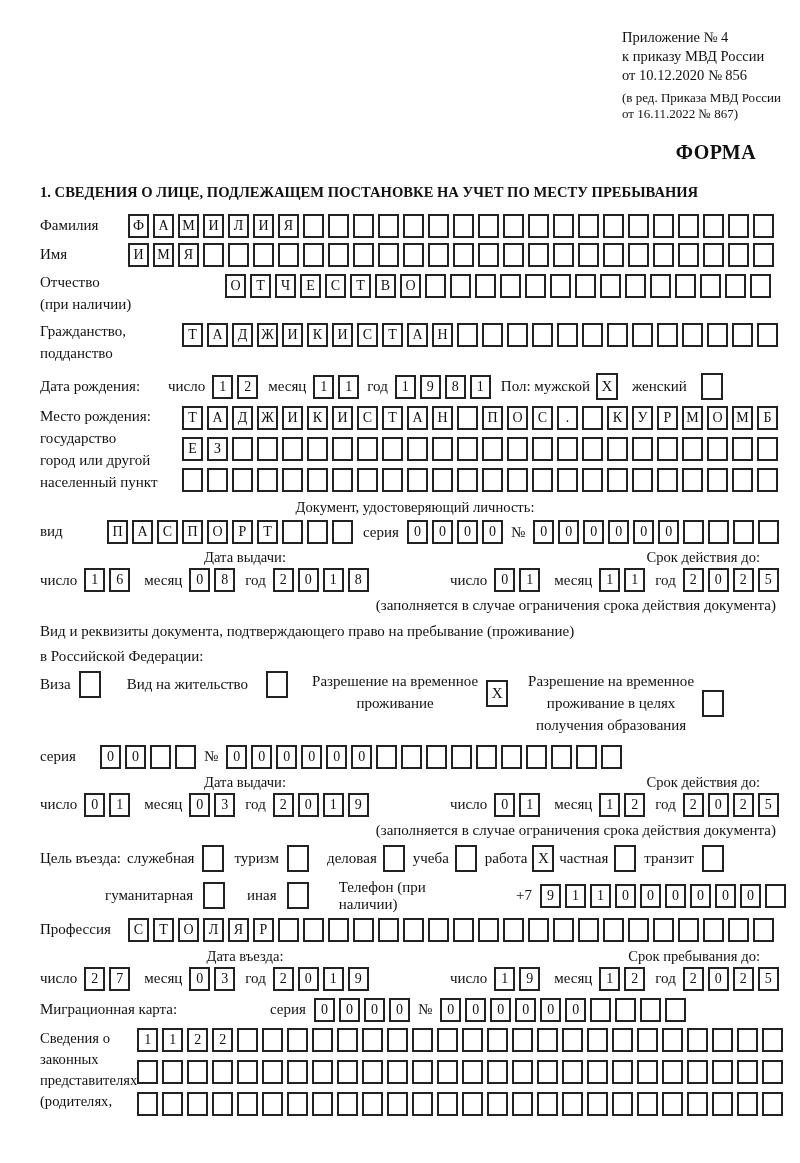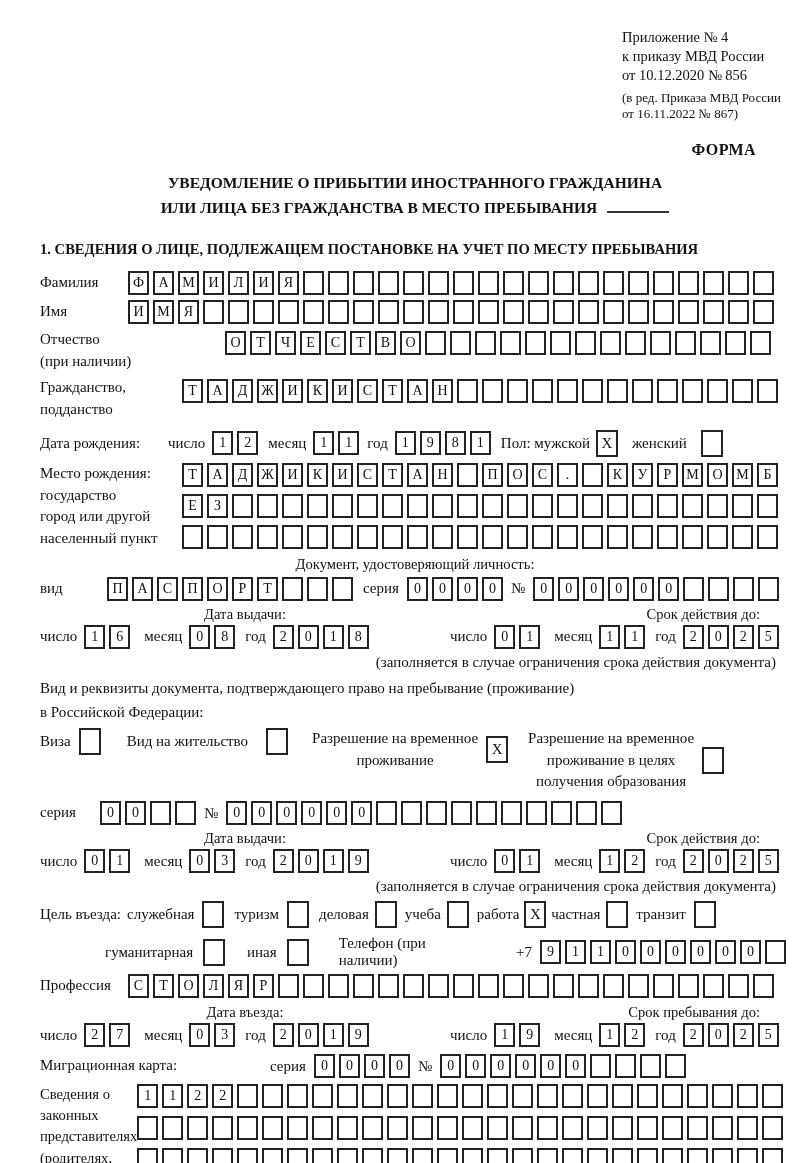--- a/index.html
+++ b/index.html
@@ -1,21 +1,21 @@
 <!DOCTYPE html>
 <html><head>
 <meta charset="utf-8">
 <style>
   html,body{margin:0;padding:0;background:#fff;}
   body{width:800px;height:1163px;font-family:"Liberation Serif","DejaVu Serif",serif;color:#111;}
   .page{box-sizing:border-box;width:800px;height:1163px;padding:28px 10px 0 40px;overflow:hidden;}
   
   .hdr{margin-left:582px;font-size:14.5px;line-height:1.3;}
   .hdr-sub{margin-left:582px;font-size:13px;line-height:1.3;margin-top:5px;}
-  .forma{text-align:right;padding-right:34px;font-weight:bold;font-size:16px;margin-top:18px;letter-spacing:.4px;}
+  .forma{text-align:right;padding-right:34px;font-weight:bold;font-size:20px;margin-top:18px;letter-spacing:.4px;}
   .title{text-align:center;font-weight:bold;font-size:15.5px;line-height:1.6;margin-top:12px;}
   .blank-line{display:inline-block;width:62px;height:13px;border-bottom:2px solid #333;margin-left:10px;}
   .sec{font-weight:bold;font-size:14.6px;margin-top:20px;margin-bottom:13px;}
   
   .frow{display:flex;align-items:flex-start;margin-bottom:5px;font-size:15px;}
   .frow.vcenter{align-items:center;}
   .flabel{flex:0 0 auto;line-height:1.45;}
   .cells{white-space:nowrap;display:inline-block;}
   .cell{display:inline-block;box-sizing:border-box;width:21px;height:24px;border:2px solid #222;margin-right:4px;
         text-align:center;font-size:14px;line-height:20px;vertical-align:middle;background:#fff;}
@@ -44,24 +44,20 @@
     <div>Приложение № 4</div>
     <div>к приказу МВД России</div>
     <div>от 10.12.2020 № 856</div>
   </div>
   <div class="hdr-sub">
     <div>(в ред. Приказа МВД России</div>
     <div>от 16.11.2022 № 867)</div>
   </div>
   <div class="forma">ФОРМА</div>
 
-  <div class="title">
-    <div>УВЕДОМЛЕНИЕ О ПРИБЫТИИ ИНОСТРАННОГО ГРАЖДАНИНА</div>
-    <div><span>ИЛИ ЛИЦА БЕЗ ГРАЖДАНСТВА В МЕСТО ПРЕБЫВАНИЯ</span><span class="blank-line"></span></div>
-  </div>
 
   <div class="sec">1. СВЕДЕНИЯ О ЛИЦЕ, ПОДЛЕЖАЩЕМ ПОСТАНОВКЕ НА УЧЕТ ПО МЕСТУ ПРЕБЫВАНИЯ</div>
 
   <div class="frow vcenter">
     <span class="flabel" style="flex-basis:88px">Фамилия</span>
     <span class="cells"><span class="cell">Ф</span><span class="cell">А</span><span class="cell">М</span><span class="cell">И</span><span class="cell">Л</span><span class="cell">И</span><span class="cell">Я</span><span class="cell"></span><span class="cell"></span><span class="cell"></span><span class="cell"></span><span class="cell"></span><span class="cell"></span><span class="cell"></span><span class="cell"></span><span class="cell"></span><span class="cell"></span><span class="cell"></span><span class="cell"></span><span class="cell"></span><span class="cell"></span><span class="cell"></span><span class="cell"></span><span class="cell"></span><span class="cell"></span><span class="cell"></span></span>
   </div>
 
   <div class="frow vcenter">
     <span class="flabel" style="flex-basis:88px">Имя</span>
@@ -208,21 +204,21 @@
   <div class="frow vcenter">
     <span>Цель въезда:</span>
     <span class="dgroup" style="margin-left:6px">
       <span>служебная</span>
       <span class="cb" style="margin-left:8px"></span>
     </span>
     <span class="dgroup" style="margin-left:10px">
       <span>туризм</span>
       <span class="cb" style="margin-left:8px"></span>
     </span>
-    <span class="dgroup" style="margin-left:10px">
+    <span class="dgroup" style="margin-left:18px">
       <span>деловая</span>
       <span class="cb" style="margin-left:6px"></span>
     </span>
     <span class="dgroup" style="margin-left:8px">
       <span>учеба</span>
       <span class="cb" style="margin-left:6px"></span>
     </span>
     <span class="dgroup" style="margin-left:8px">
       <span>работа</span>
       <span class="cb" style="margin-left:5px">X</span>

